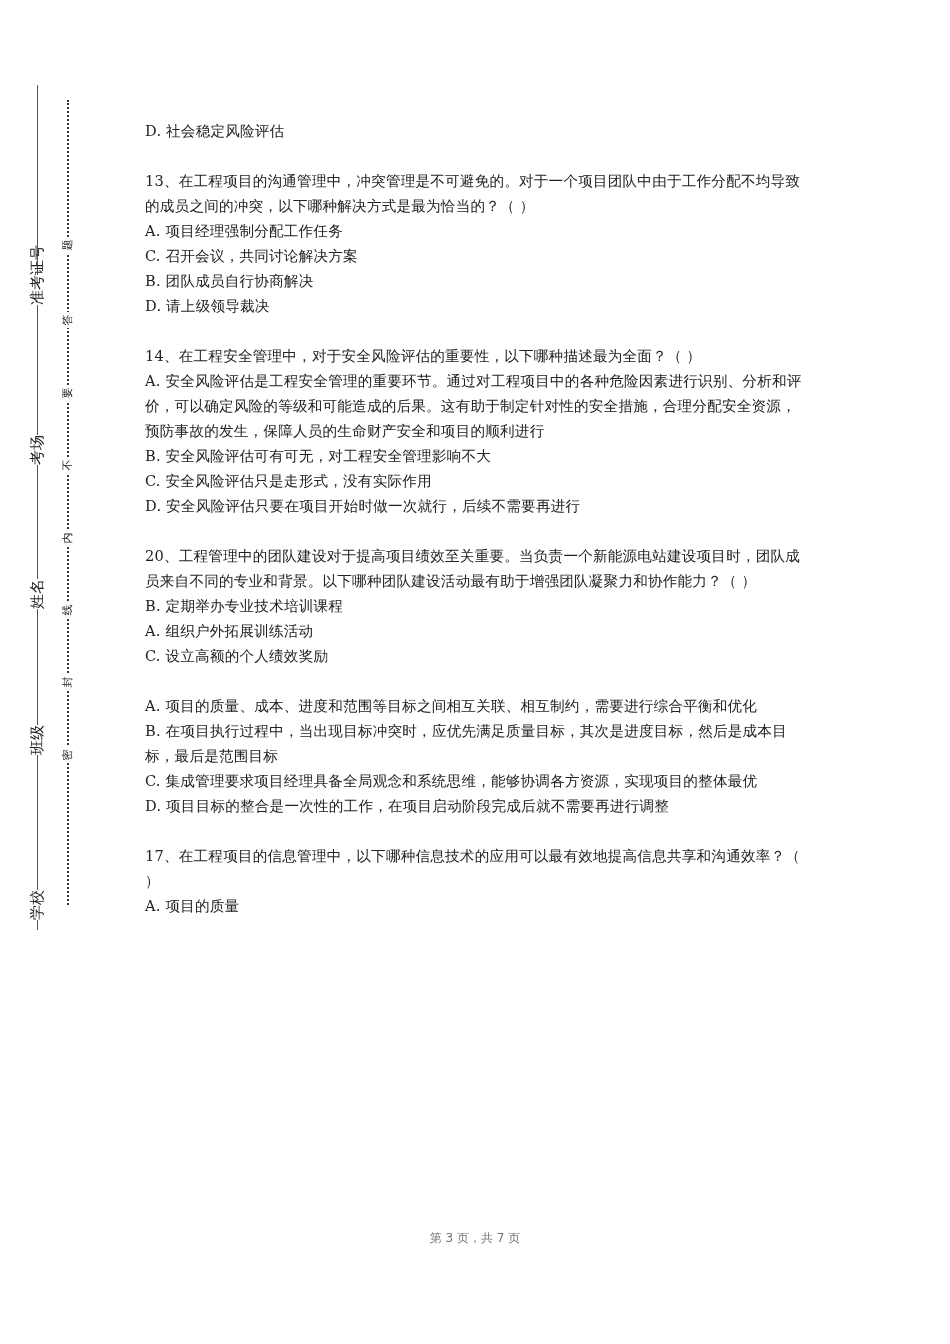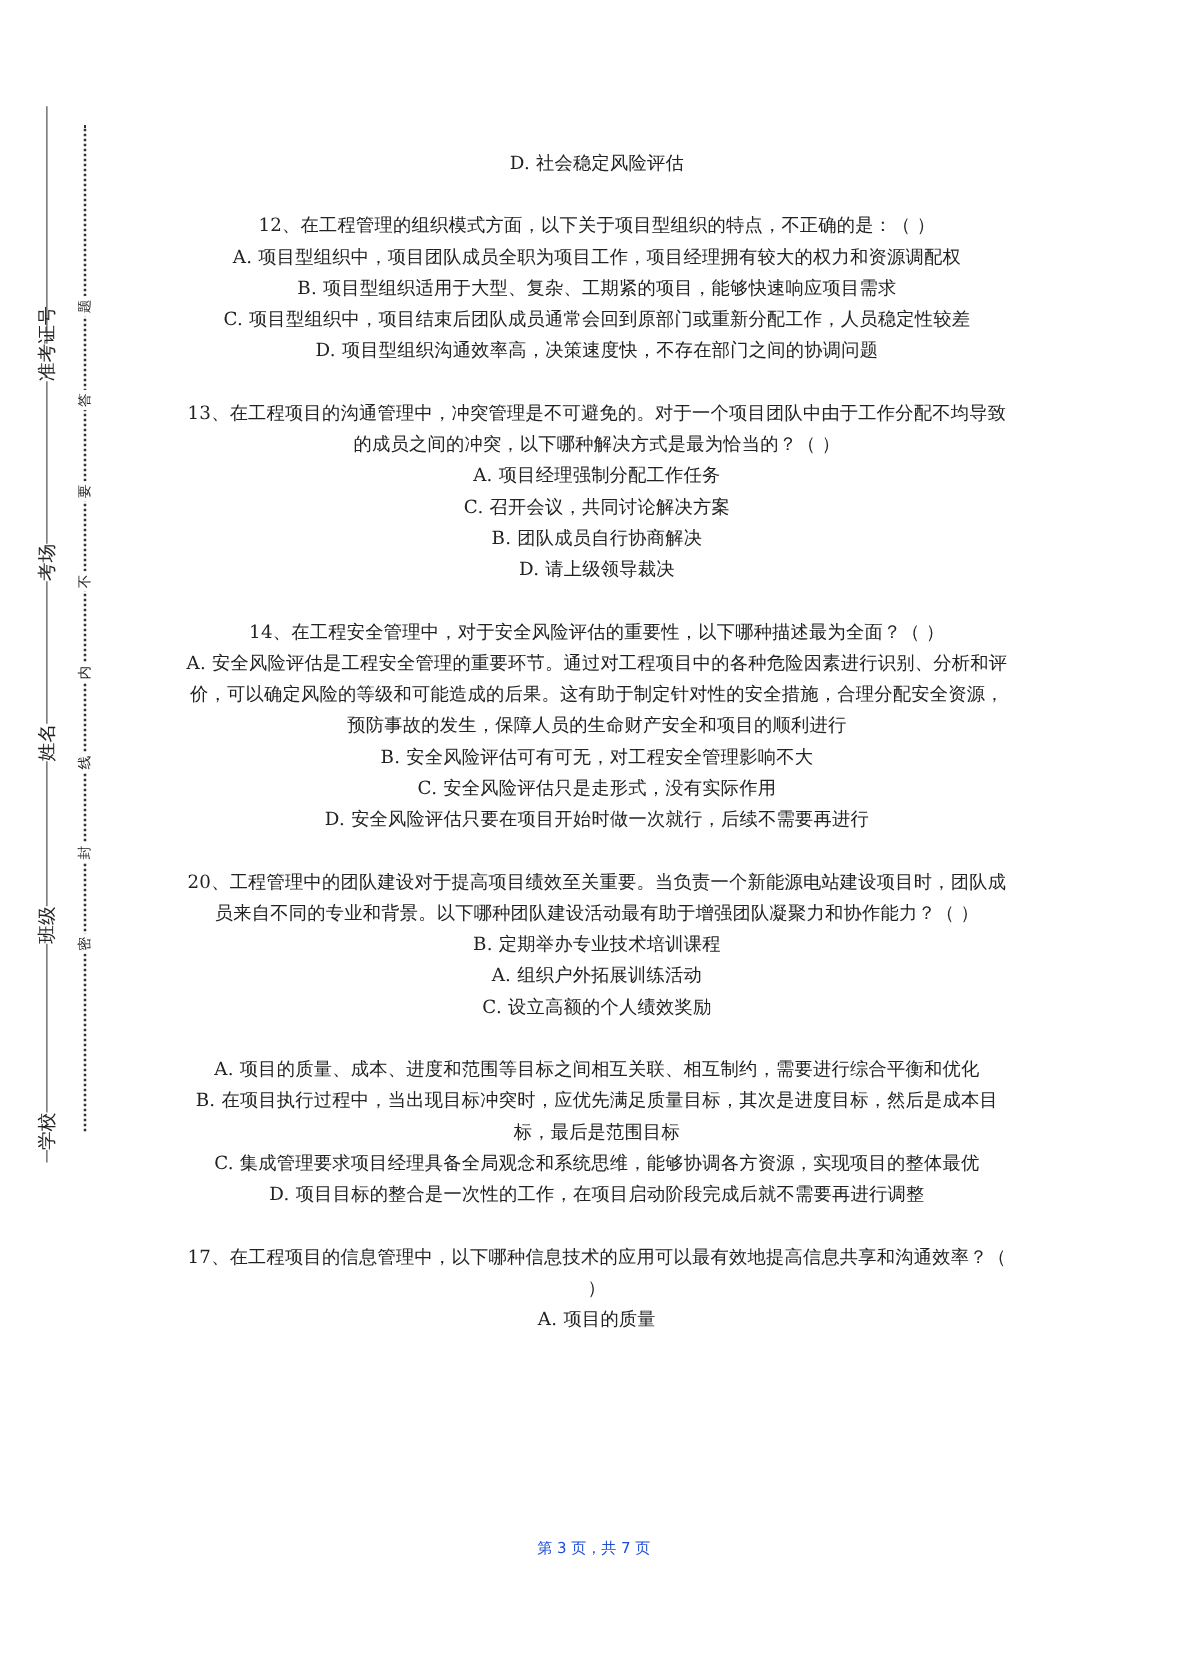--- a/index.html
+++ b/index.html
@@ -3,23 +3,23 @@
 <meta charset="utf-8">
 <style>
   html, body { margin:0; padding:0; background:#ffffff; }
   body { width:950px; height:1344px; position:relative; overflow:hidden; color:#222; font-family:"DejaVu Serif","Liberation Serif",serif; }
   .margin { position:absolute; left:0; top:0; width:110px; height:1344px; }
   .solid-line { position:absolute; left:37px; top:85px; width:1px; height:845px; background:#555; }
   .dot-line { position:absolute; left:67px; top:100px; width:0; height:805px; border-left:2px dotted #333; }
   .field-label { position:absolute; left:22px; width:30px; background:#fff; font-size:15px; transform:rotate(-90deg); transform-origin:center; white-space:nowrap; text-align:center; line-height:30px; }
   .seal-char { position:absolute; left:60px; width:16px; background:#fff; font-size:11px; text-align:center; transform:rotate(-90deg); line-height:16px; }
   .content { position:absolute; left:145px; top:118px; width:665px; font-size:14.6px; line-height:25px; letter-spacing:0.2px; }
-  .question { margin-bottom:25px;text-align:center; }
+  .question { margin-bottom:25px; }
   .q-line, .opt { margin:0; }
-  .footer { position:absolute; top:1230px; left:0; width:950px; text-align:center; font-size:12px; color:#1d4ed8; font-family:"DejaVu Sans","Liberation Sans",sans-serif; }
+  .footer { position:absolute; top:1230px; left:0; width:950px; text-align:center; font-size:12px; color:#737373; font-family:"DejaVu Sans","Liberation Sans",sans-serif; }
 </style>
 </head>
 <body>
 
 <div class="margin">
   <div class="solid-line"></div>
   <div class="dot-line"></div>
   <div id="fields">
       <div class="field-label" style="top: 275px;">准考证号</div>
       <div class="field-label" style="top: 435px;">考场</div>
@@ -37,27 +37,20 @@
       <div class="seal-char" style="top: 674px;">封</div>
       <div class="seal-char" style="top: 747px;">密</div>
     </div>
 </div>
 
 <div class="content">
   <div class="question">
     <p class="opt">D.  社会稳定风险评估</p>
   </div>
   <div id="questions">
-      <div class="question">
-        <p class="q-line">12、在工程管理的组织模式方面，以下关于项目型组织的特点，不正确的是：（  ）</p>
-        <p class="opt">A.  项目型组织中，项目团队成员全职为项目工作，项目经理拥有较大的权力和资源调配权</p>
-        <p class="opt">B.  项目型组织适用于大型、复杂、工期紧的项目，能够快速响应项目需求</p>
-        <p class="opt">C.  项目型组织中，项目结束后团队成员通常会回到原部门或重新分配工作，人员稳定性较差</p>
-        <p class="opt">D.  项目型组织沟通效率高，决策速度快，不存在部门之间的协调问题</p>
-      </div>
       <div class="question">
         <p class="q-line">13、在工程项目的沟通管理中，冲突管理是不可避免的。对于一个项目团队中由于工作分配不均导致的成员之间的冲突，以下哪种解决方式是最为恰当的？（  ）</p>
         <p class="opt">A.  项目经理强制分配工作任务</p>
         <p class="opt">C.  召开会议，共同讨论解决方案</p>
         <p class="opt">B.  团队成员自行协商解决</p>
         <p class="opt">D.  请上级领导裁决</p>
       </div>
       <div class="question">
         <p class="q-line">14、在工程安全管理中，对于安全风险评估的重要性，以下哪种描述最为全面？（  ）</p>
         <p class="opt">A.  安全风险评估是工程安全管理的重要环节。通过对工程项目中的各种危险因素进行识别、分析和评价，可以确定风险的等级和可能造成的后果。这有助于制定针对性的安全措施，合理分配安全资源，预防事故的发生，保障人员的生命财产安全和项目的顺利进行</p>

